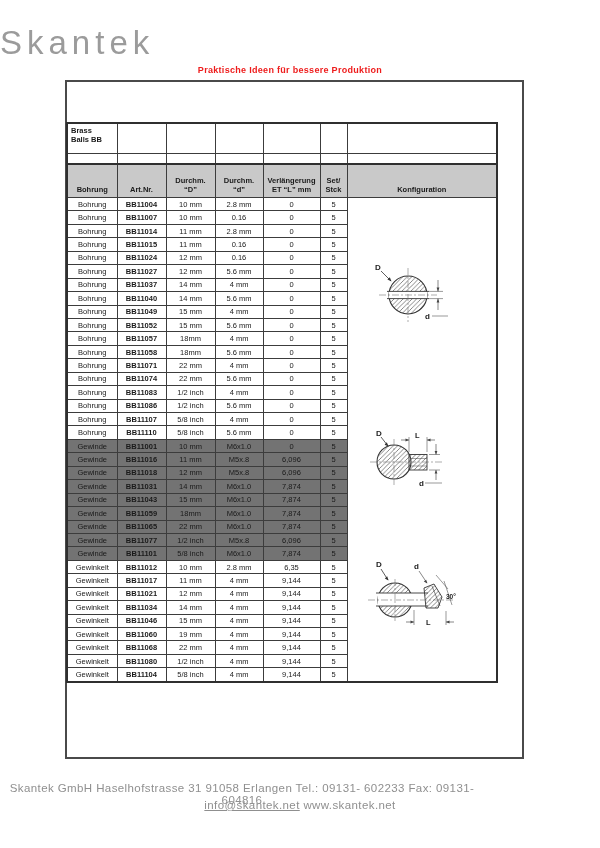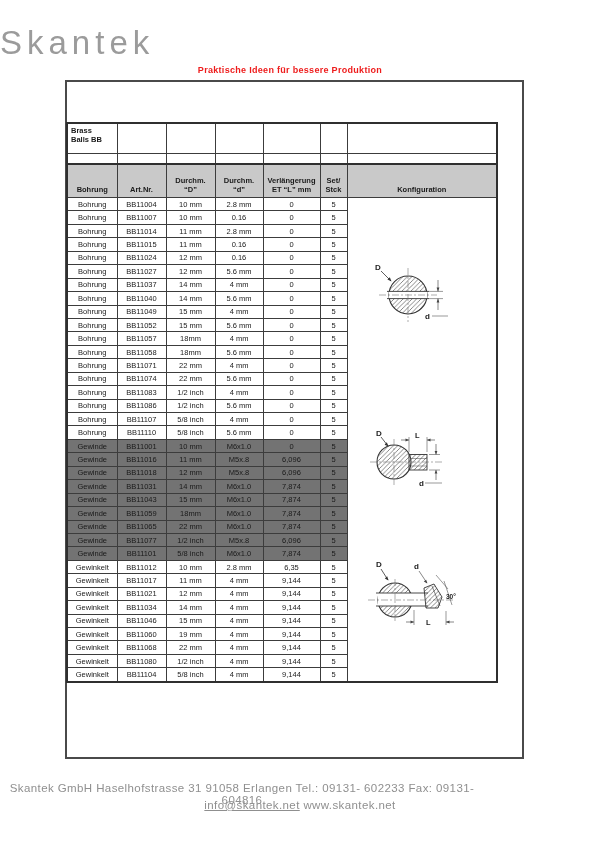--- a/index.html
+++ b/index.html
@@ -38,21 +38,21 @@
     white-space:pre-line;padding:2px 0 0 3px;line-height:1.25;
   }
   tr.spacer-row td{height:9px;}
   tr.header-row td{
     height:30px;background:#c9c9c9;font-weight:bold;vertical-align:bottom;
     white-space:pre-line;padding-bottom:2px;line-height:1.3;
     border-top:2px solid #2f2f2f;
     margin-top:24px;
   }
   tbody tr.data-row td{height:12.45px;}
-  tbody tr.data-row td:nth-child(2){font-weight:normal;}
+  tbody tr.data-row td:nth-child(2){font-weight:bold;}
   tbody tr.shaded td{background:#737373;}
   td.konfig-cell{background:#ffffff !important;vertical-align:top;}
   
   .konfig-overlay{position:absolute;left:348px;top:207px;width:148px;height:485px;pointer-events:none;}
   .konfig-overlay svg{position:absolute;}
   svg text{font-family:"Liberation Sans", sans-serif;fill:#222;}
   
   .footer-line1{
     position:absolute;top:782px;left:0;width:484px;text-align:center;
     font-size:11.5px;color:#8f8f8f;letter-spacing:.4px;

